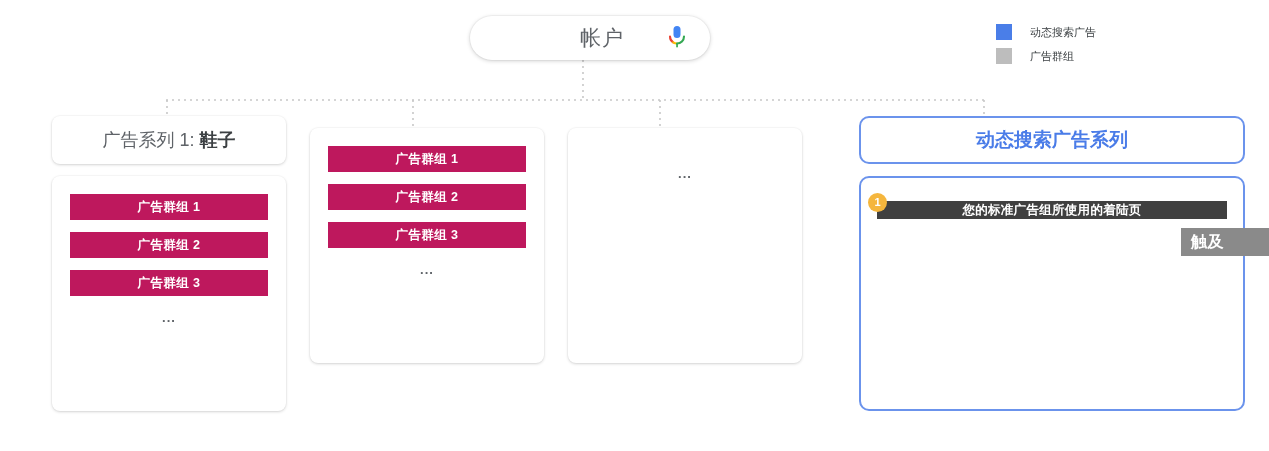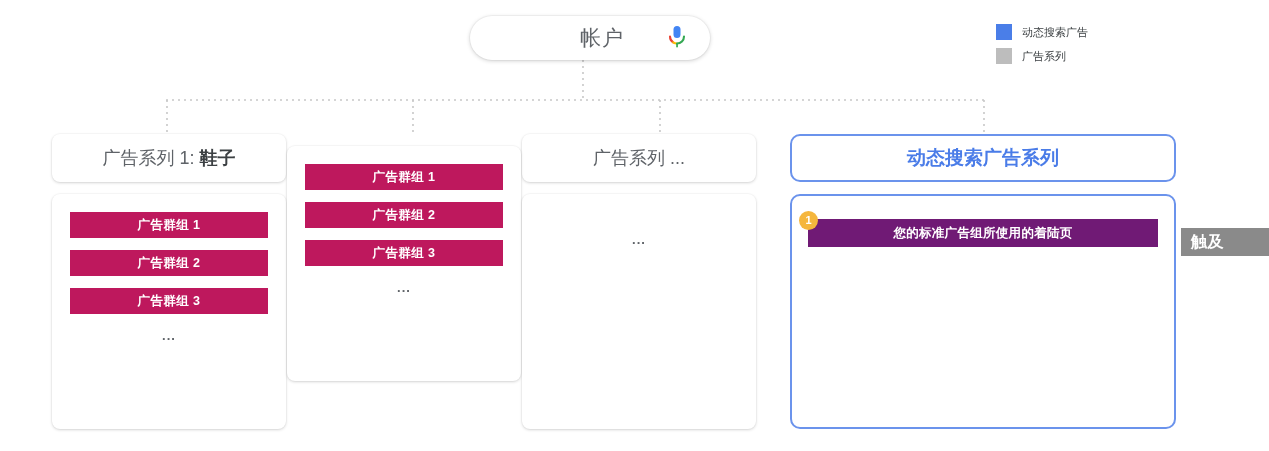--- a/index.html
+++ b/index.html
@@ -59,42 +59,42 @@
     margin-bottom: 4px;
   }
   .legend-swatch {
     width: 16px;
     height: 16px;
     flex: 0 0 16px;
   }
   .legend-text {
     font-size: 11px;
     color: #3c4043;
-    margin-left: 10px;
+    margin-left: 18px;
     white-space: nowrap;
   }
 
   
   .tree {
     position: absolute;
     left: 0;
     top: 0;
     width: 1269px;
     height: 451px;
     pointer-events: none;
   }
 
   
   .columns {
     position: absolute;
     left: 52px;
-    top: 134px;
+    top: 116px;
     width: 1130px;
     display: flex;
-    gap: 1px;
+    gap: 24px;
   }
   .column {
     width: 234px;
     flex: 0 0 234px;
   }
   .column.dsa {
     width: 386px;
     flex: 0 0 386px;
     padding-left: 33px;
   }
@@ -172,22 +172,22 @@
   .ellipsis.top {
     margin-top: 20px;
   }
 
   
   .lp-bar-wrap {
     position: relative;
     margin-top: 9px;
   }
   .lp-bar {
-    height: 28px;
-    background: #701a75;
+    height: 18px;
+    background: #404040;
     display: flex;
     align-items: center;
     justify-content: center;
   }
   .lp-bar-text {
     color: #ffffff;
     font-size: 12.5px;
     font-weight: 700;
     letter-spacing: 0.3px;
   }
@@ -257,21 +257,21 @@
   </span>
 </div>
 
 <div class="legend">
   <div class="legend-row">
     <span class="legend-swatch" style="background:#4a7ee8"></span>
     <span class="legend-text">动态搜索广告</span>
   </div>
   <div class="legend-row">
     <span class="legend-swatch" style="background:#bdbdbd"></span>
-    <span class="legend-text">广告系列</span>
+    <span class="legend-text">广告群组</span>
   </div>
 </div>
 
 <div class="columns">
 
   <div class="column">
     <div class="col-header">
       <span class="ch-text"><span>广告系列 1: </span><b>鞋子</b></span>
     </div>
     <div class="col-body">
@@ -297,23 +297,20 @@
         <span class="adgroup-text">广告群组 2</span>
       </div>
       <div class="adgroup">
         <span class="adgroup-text">广告群组 3</span>
       </div>
       <div class="ellipsis">...</div>
     </div>
   </div>
 
   <div class="column">
-    <div class="col-header">
-      <span class="ch-text">广告系列 ...</span>
-    </div>
     <div class="col-body">
       <div class="ellipsis top">...</div>
     </div>
   </div>
 
   <div class="column dsa">
     <div class="col-header dsa-header">
       <span class="ch-text">动态搜索广告系列</span>
     </div>
     <div class="col-body dsa-body">

